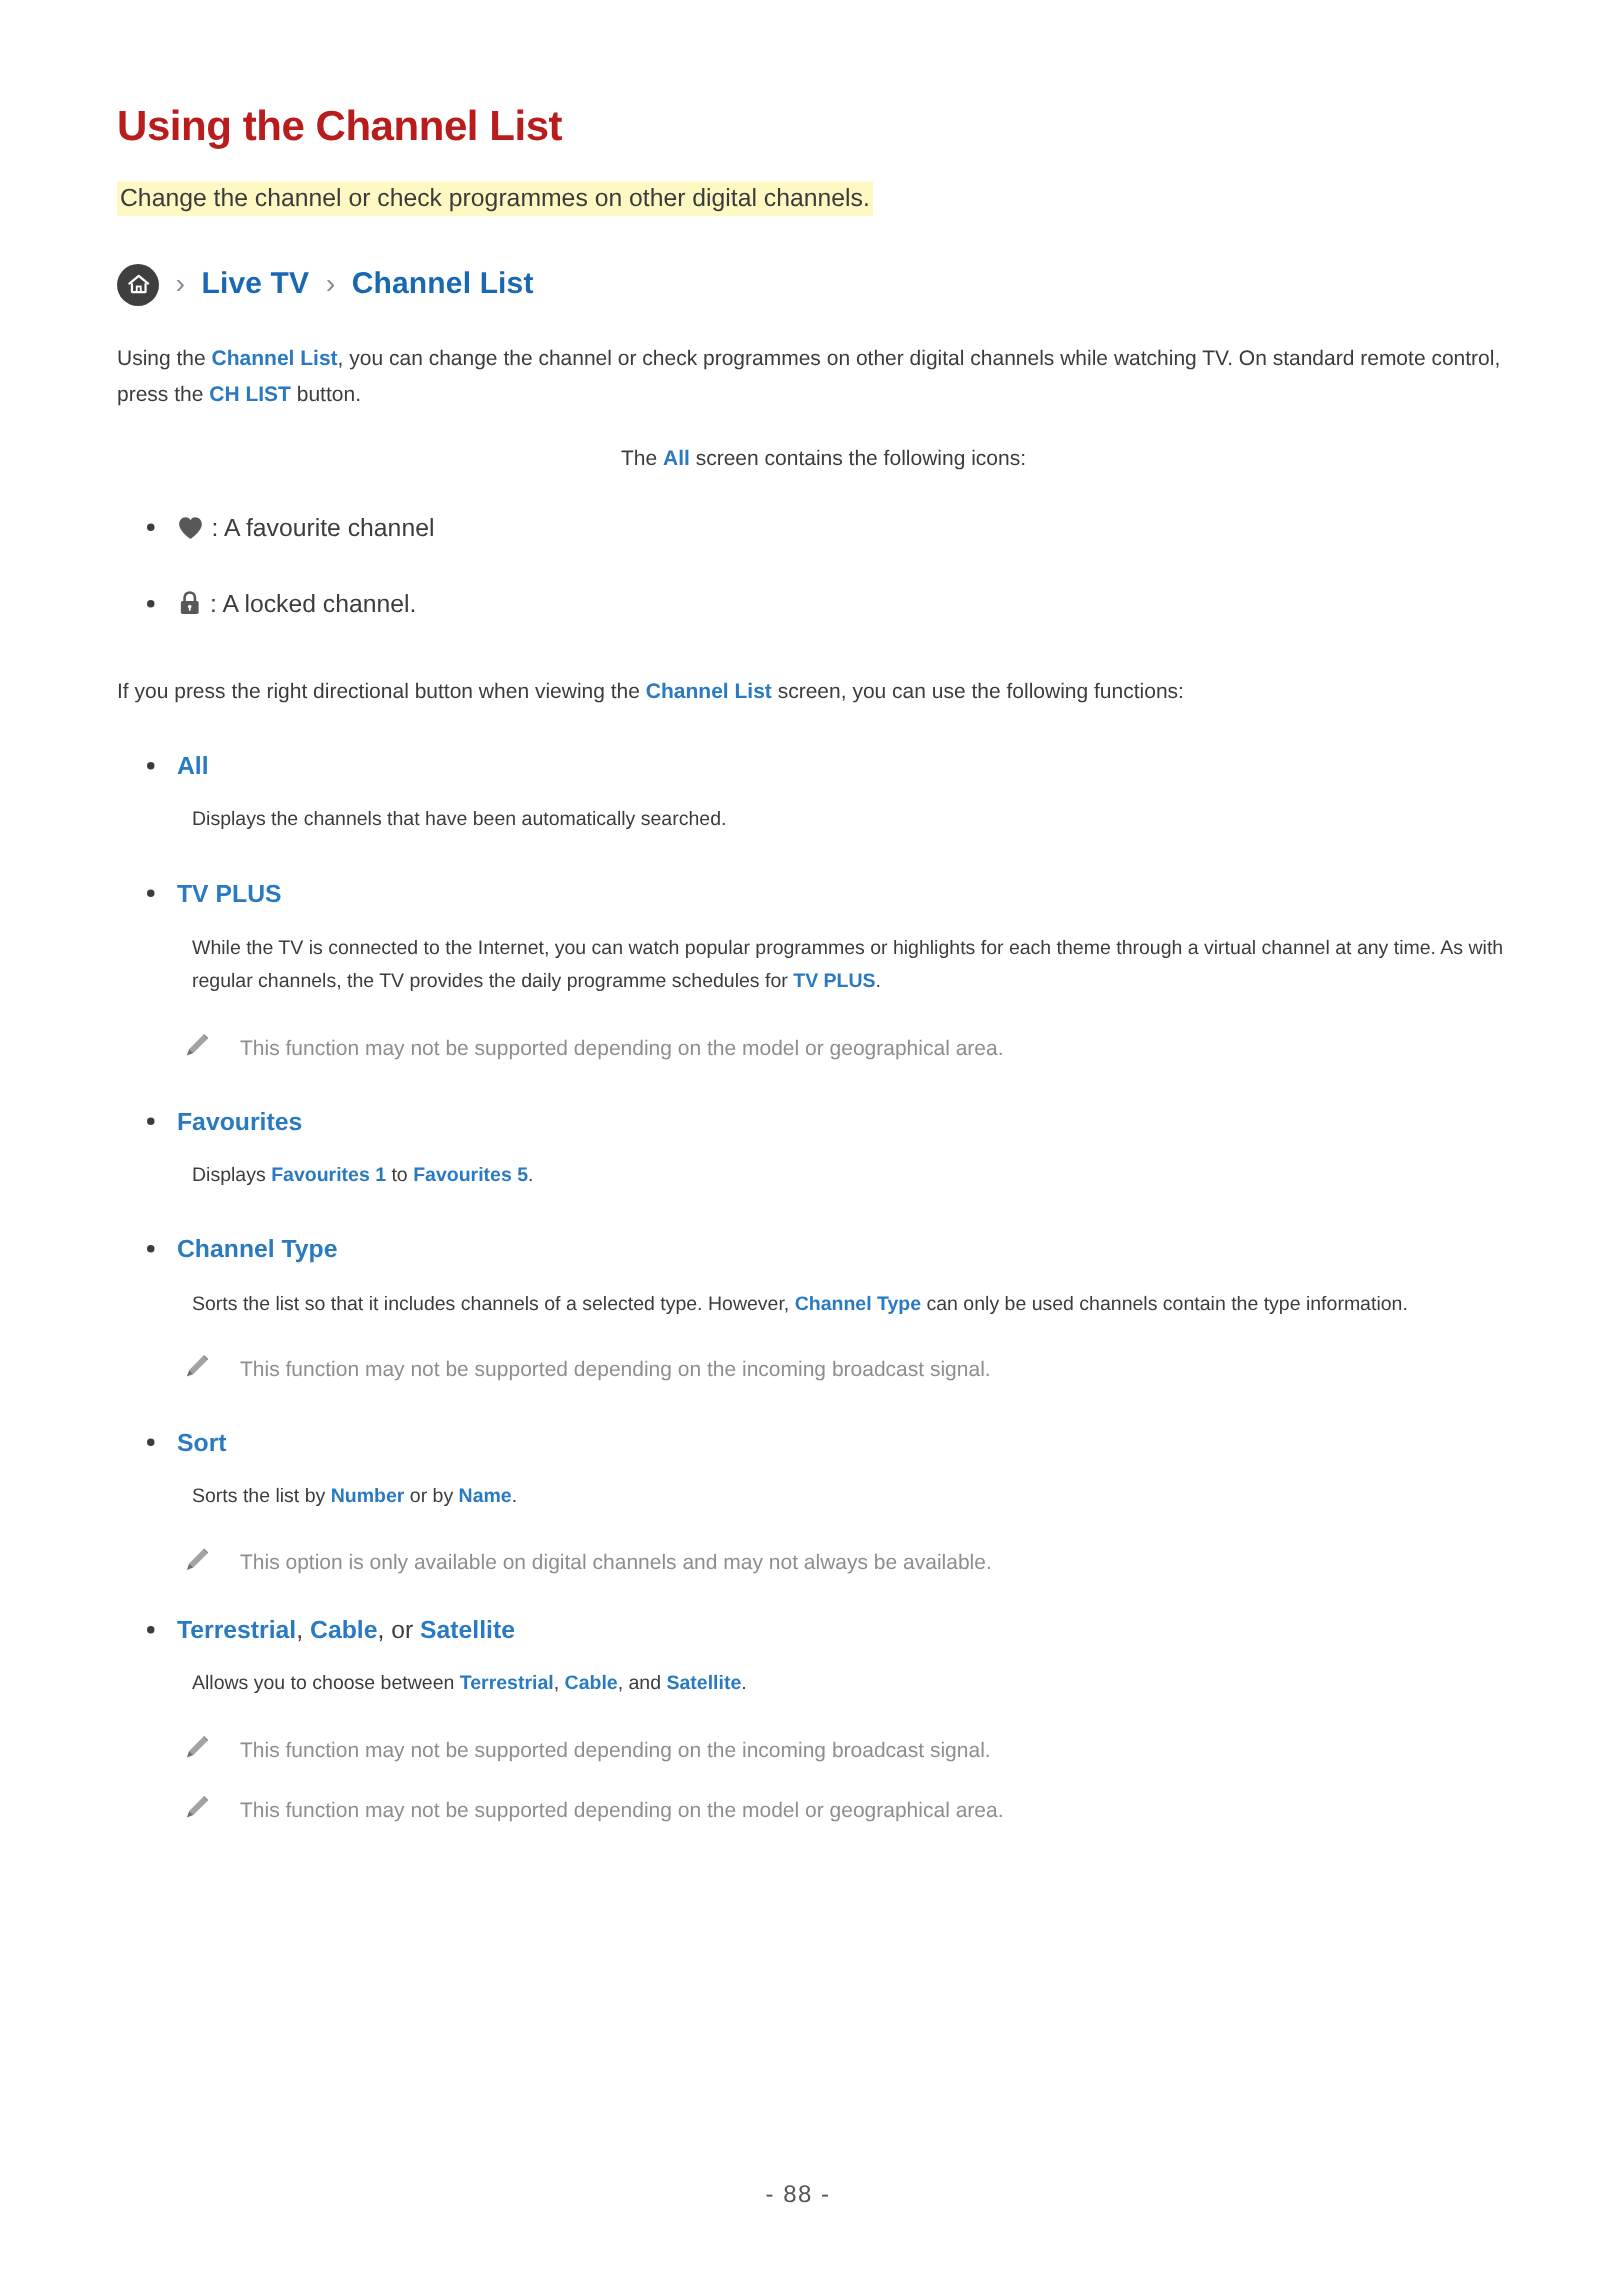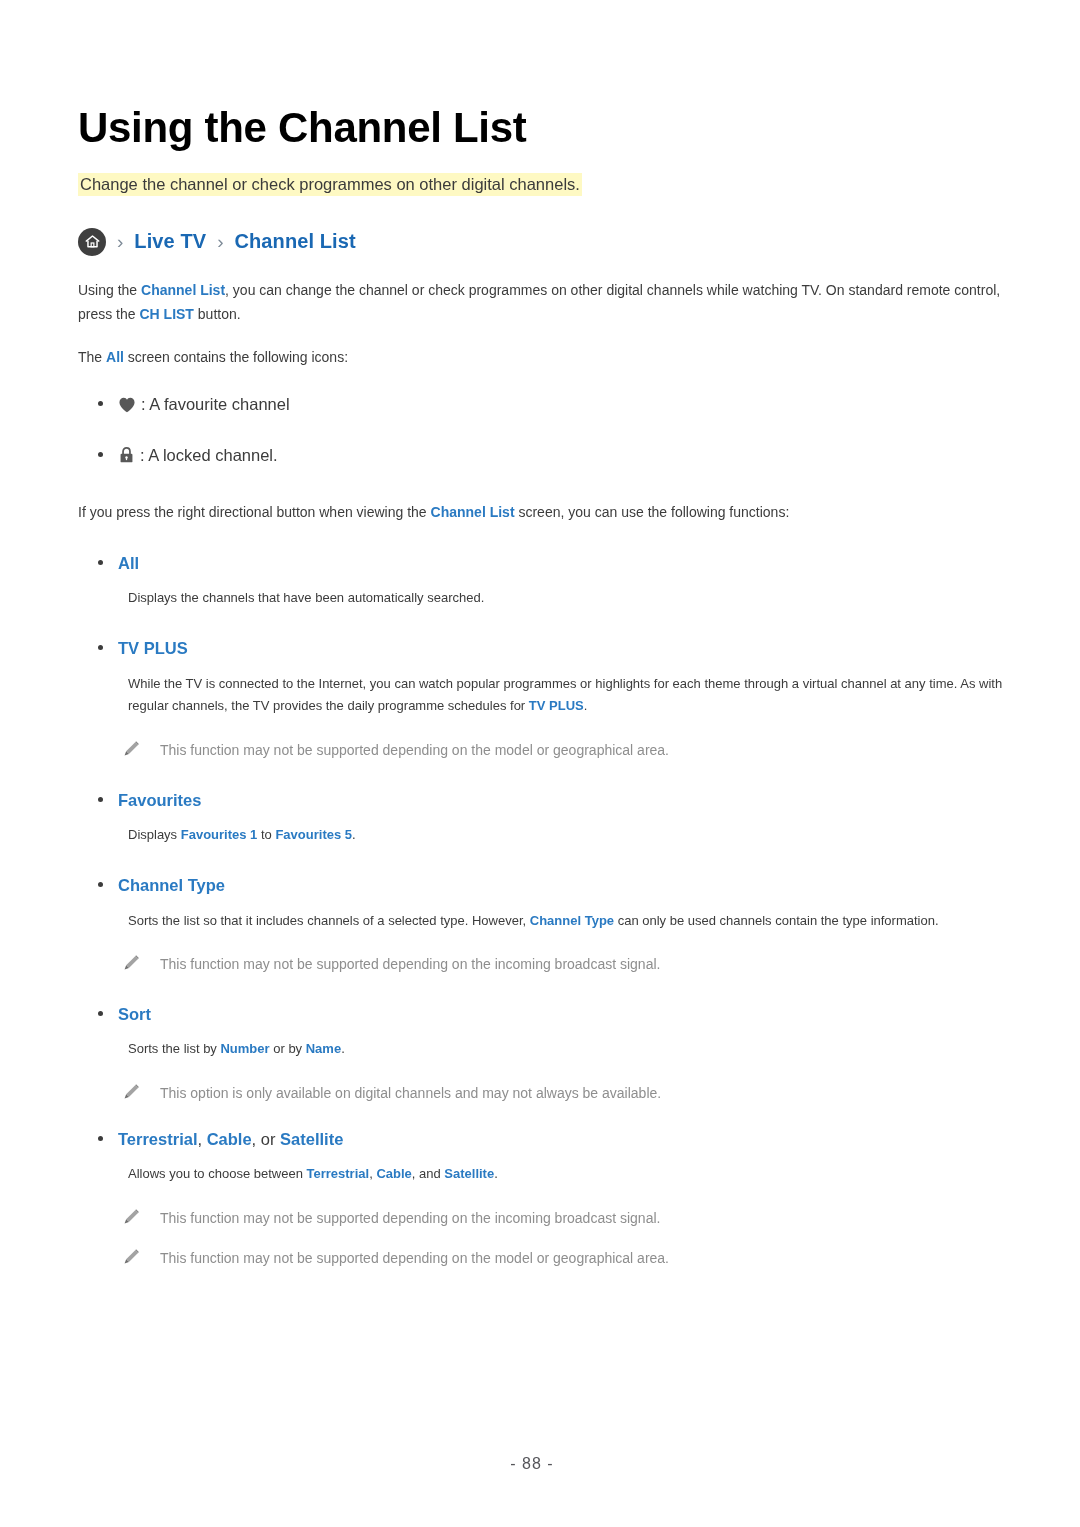--- a/index.html
+++ b/index.html
@@ -19,26 +19,26 @@
     position: absolute;
     left: 0; top: 0;
     width: 1080px;
     height: 1527px;
     box-sizing: border-box;
     padding: 0 60px;
   }
 
   
   .doc-title {
-    font-size: 42px;
+    font-size: 28px;
     font-weight: bold;
-    color: #000000;
+    color: #b91c1c;
     letter-spacing: -0.3px;
     margin: 0;
-    padding-top: 104px;
+    padding-top: 68px;
     padding-left: 18px;
   }
 
   
   .subtitle-wrap {
     padding-left: 18px;
     margin-top: 20px;
   }
   .subtitle {
     display: inline;
@@ -86,21 +86,21 @@
 
   
   .para {
     padding-left: 18px;
     font-size: 14px;
     line-height: 1.72;
     color: #3c3c3c;
     margin: 0;
   }
   .para.gap-lg { margin-top: 22px; }
-  .para.gap-md { margin-top: 19px; }
+  .para.gap-md { margin-top: 19px; text-align: center; }
 
   a.lnk, .lnk {
     color: #2a7ac2;
     font-weight: bold;
     text-decoration: none;
   }
 
   
   .bullet-row {
     position: relative;

